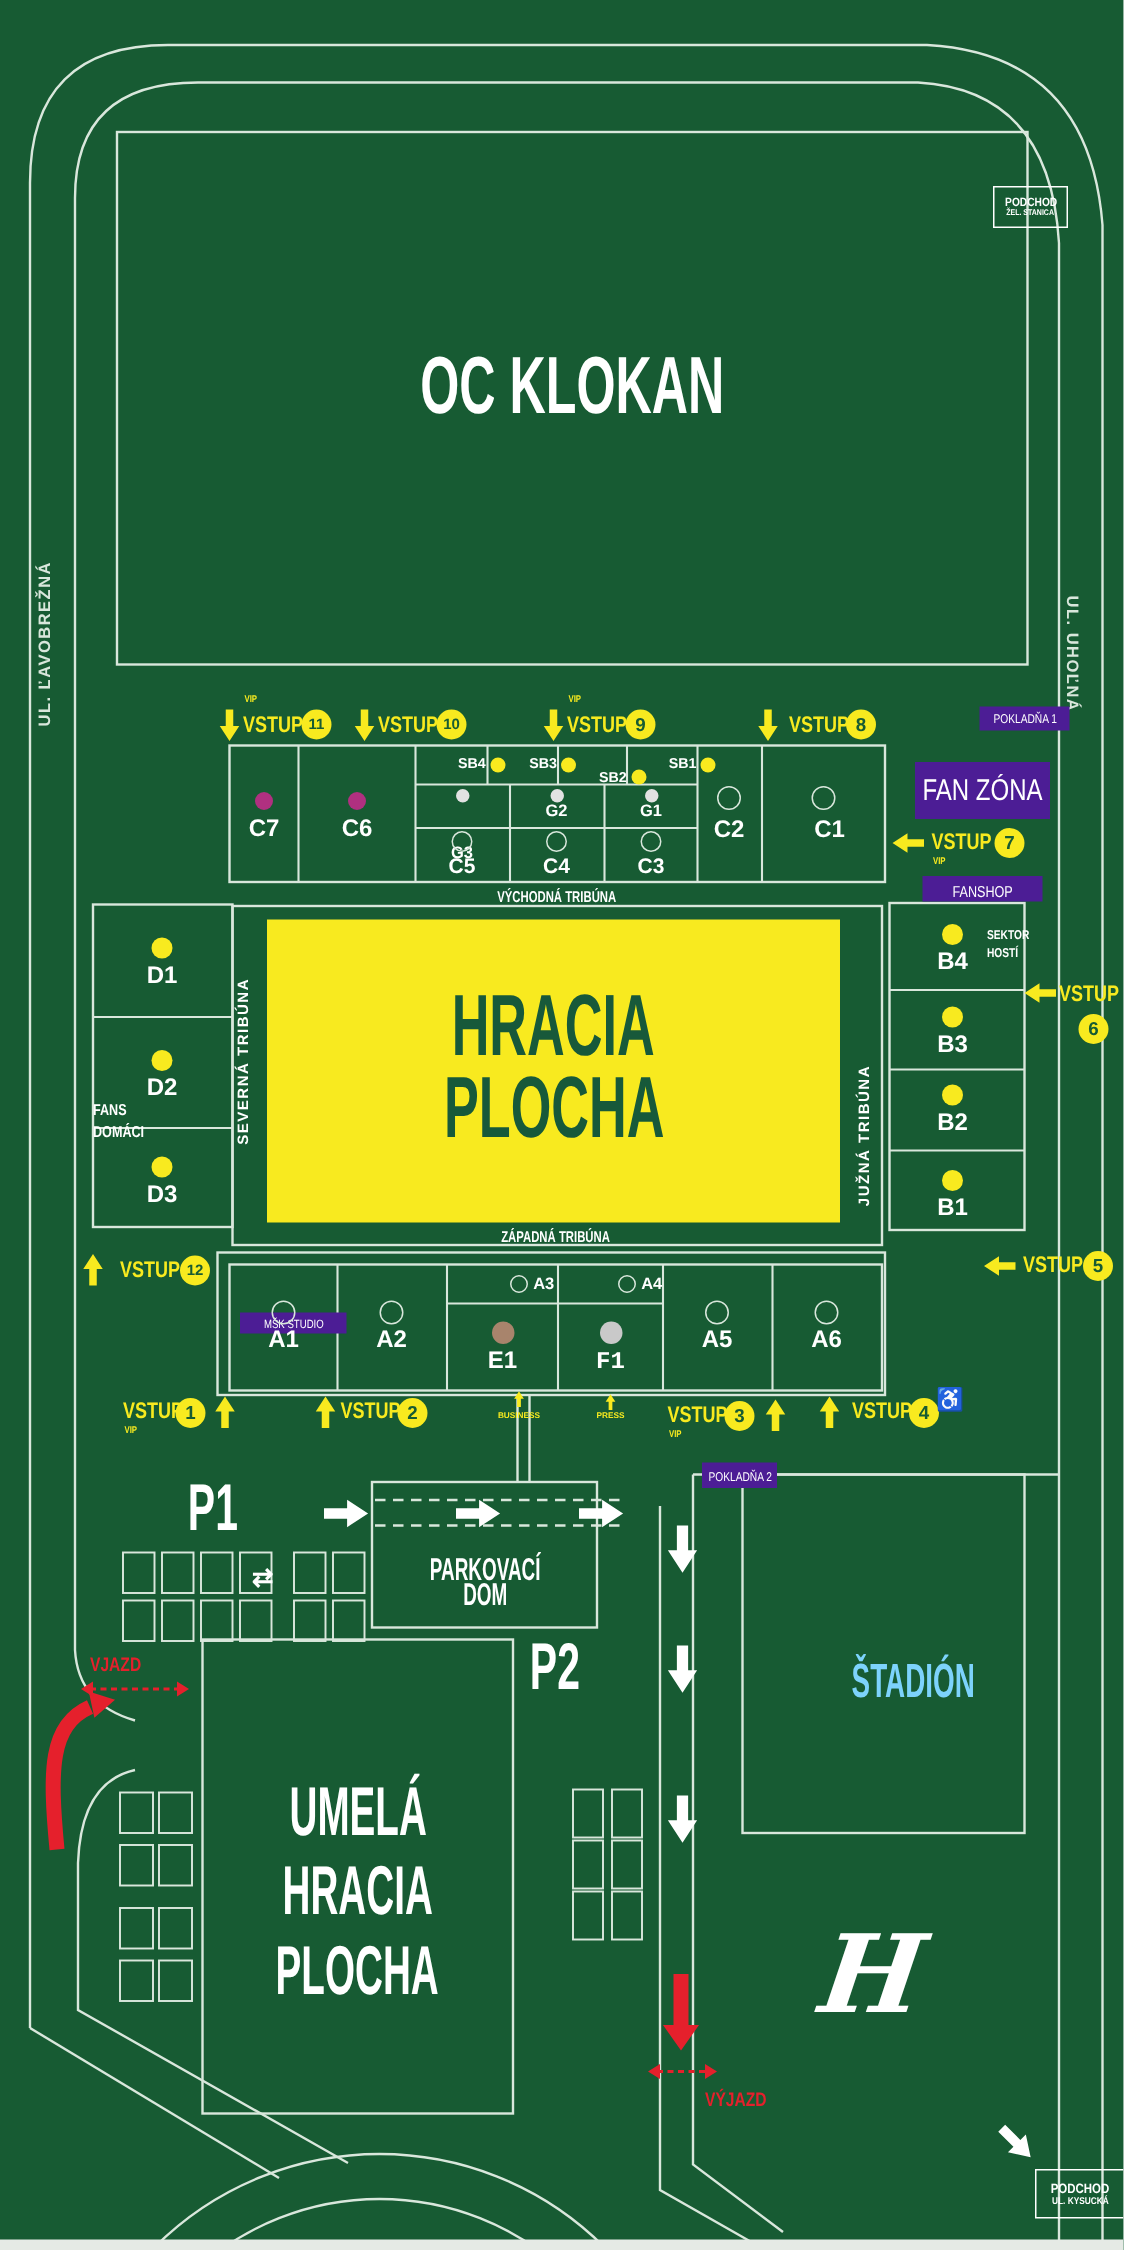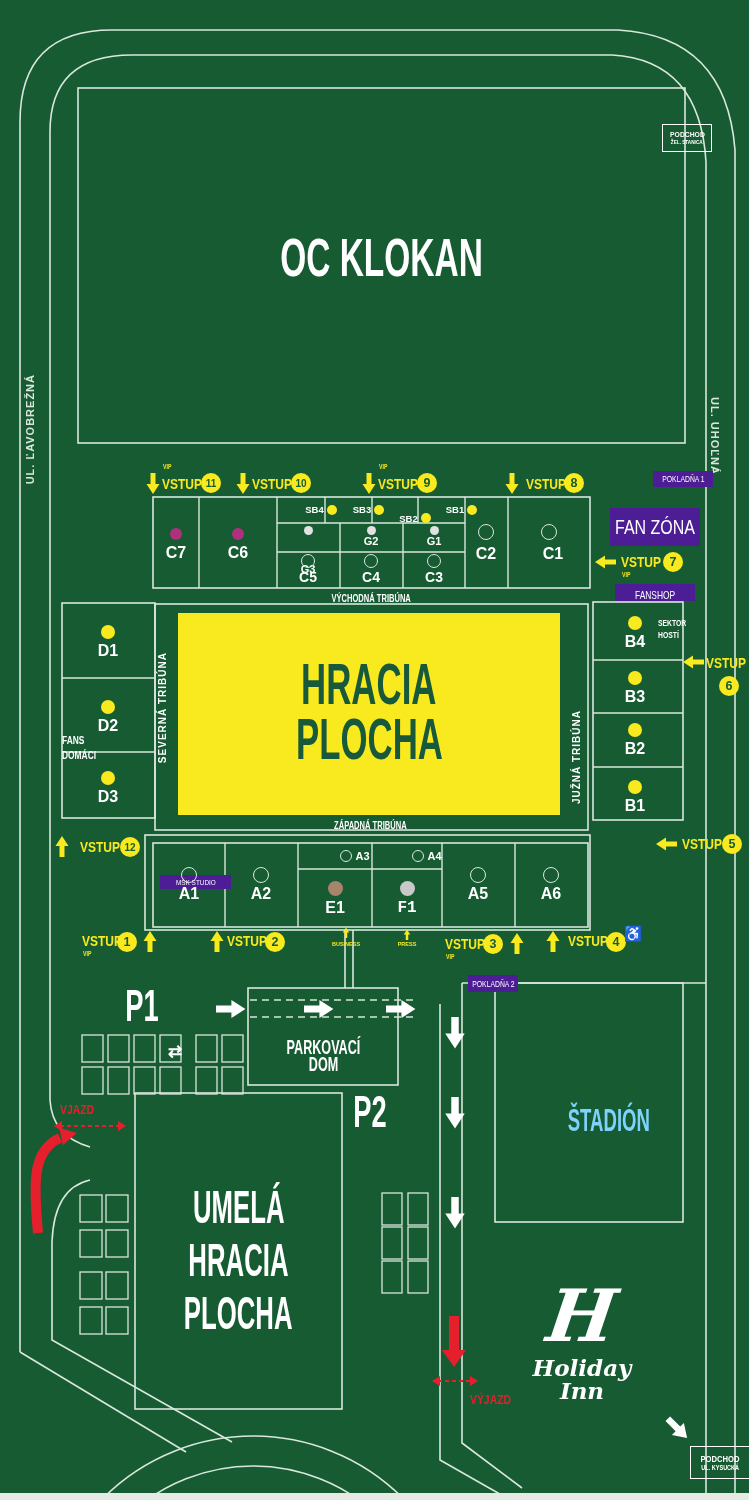--- a/index.html
+++ b/index.html
@@ -266,15 +266,14 @@
     <div class="abs numcirc" style="left: 291px; top: 473px; width: 20px; height: 20px; font-size: 10px;">10</div>
     <div class="abs lbl cxl" style="left: 162px; top: 476px; font-size: 15px; color: rgb(248, 234, 31);">VSTUP</div>
     <div class="abs numcirc" style="left: 201px; top: 473px; width: 20px; height: 20px; font-size: 10px;">11</div>
     <div class="abs lbl cxl" style="left: 163px; top: 464px; font-size: 6.5px; color: rgb(248, 234, 31);">VIP</div>
     <div class="abs lbl cxl" style="left: 80px; top: 839px; font-size: 15px; color: rgb(248, 234, 31);">VSTUP</div>
     <div class="abs numcirc" style="left: 120px; top: 837px; width: 20px; height: 20px; font-size: 10px;">12</div>
     <div class="abs lbl ctr" style="left: 330px; top: 942px; width: 32px; font-size: 5.5px; color: rgb(248, 234, 31);">BUSINESS</div>
     <div class="abs lbl ctr" style="left: 391px; top: 942px; width: 32px; font-size: 5.5px; color: rgb(248, 234, 31);">PRESS</div>
     <div class="abs " style="left: 512px; top: 1280px; width: 140px; text-align: center; color: rgb(255, 255, 255);">
       <div style="font-family: &quot;DejaVu Serif&quot;, serif; font-style: italic; font-weight: bold; font-size: 72px; line-height: 1; transform: skewX(-8deg);">H</div>
-      <div style="font-family: &quot;DejaVu Serif&quot;, serif; font-style: italic; font-weight: bold; font-size: 23px; line-height: 1; margin-top: 4px;">Holiday Inn</div>
     </div>
   </div>
 
 </body></html>

